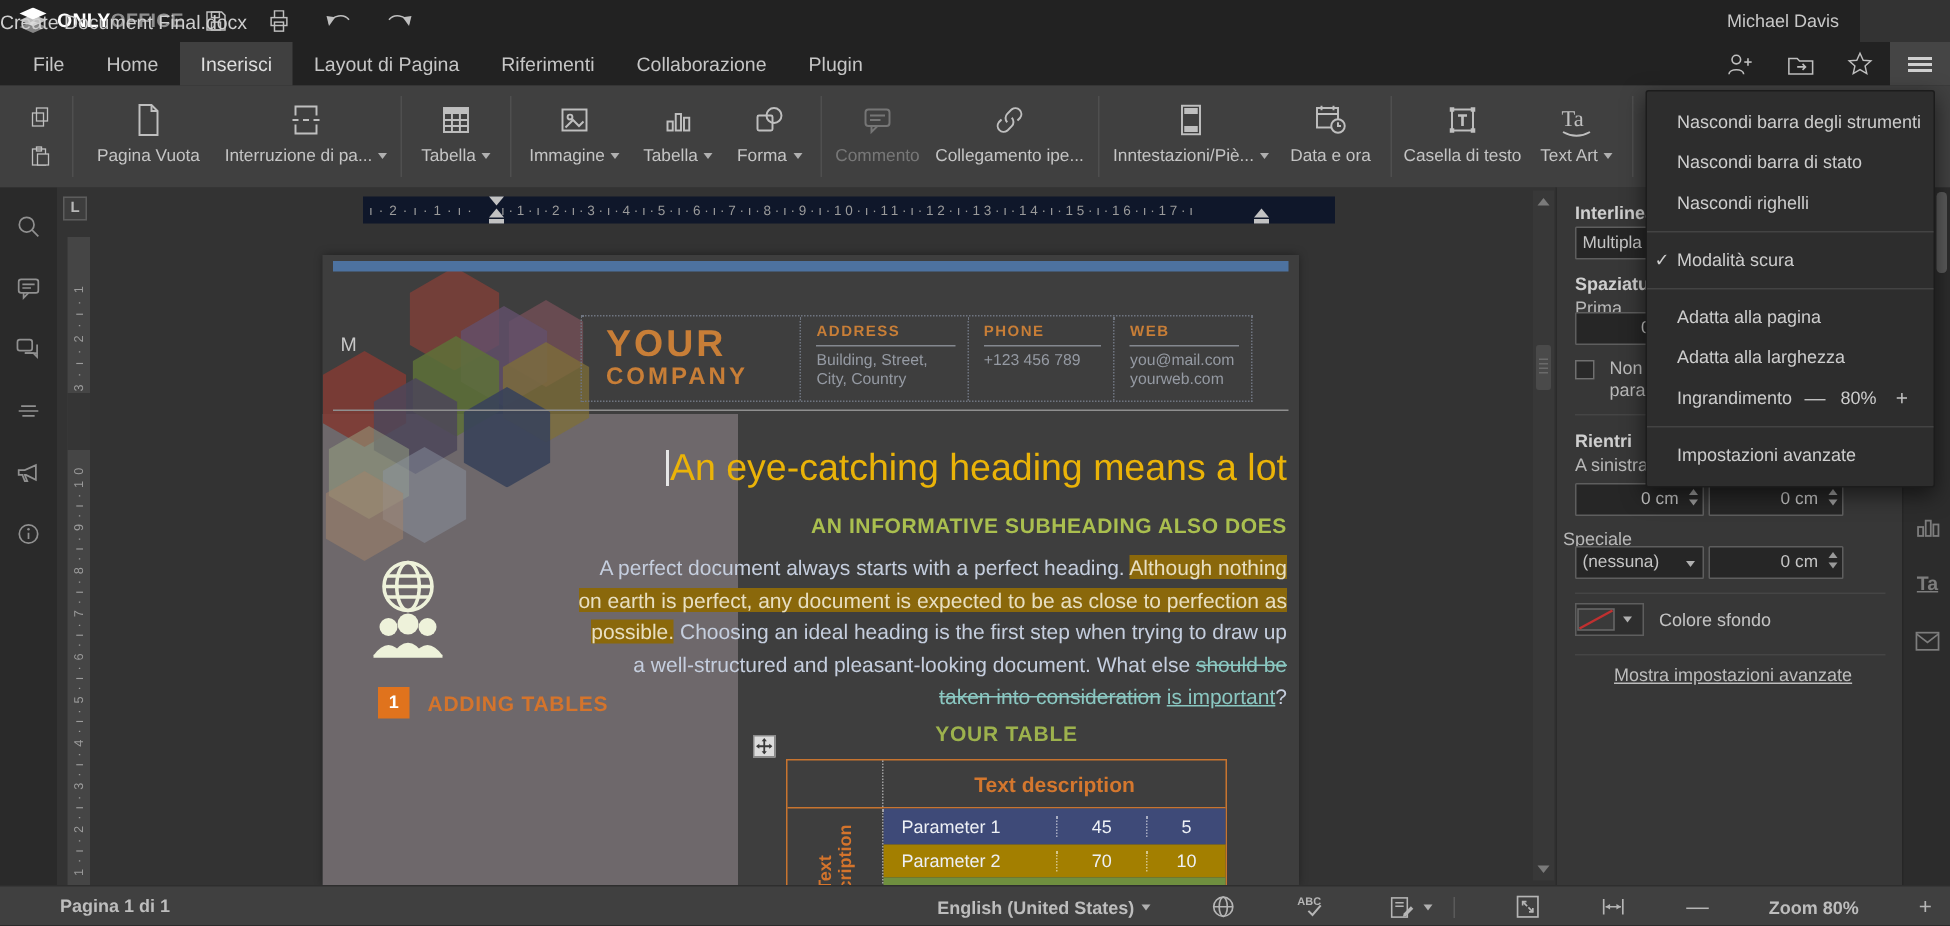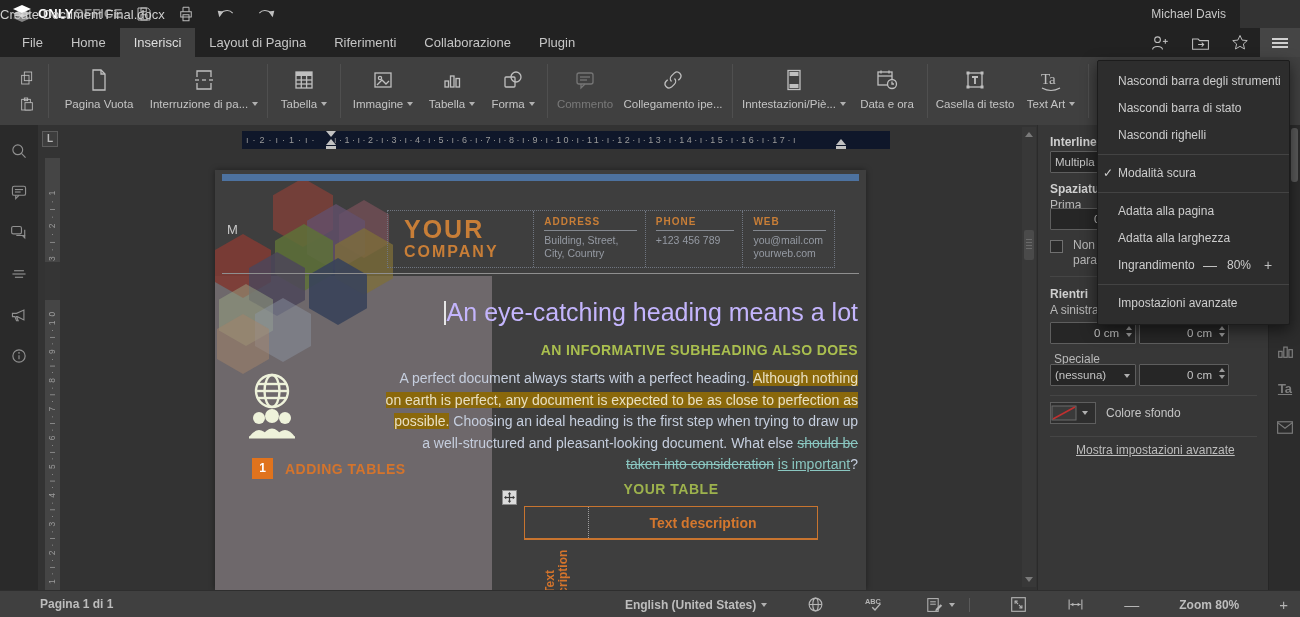--- a/index.html
+++ b/index.html
@@ -84,21 +84,21 @@
 
   .company-box { position:absolute; left:172px; top:40px; width:448px; height:58px; border:1px dotted #6f7580; display:flex; }
   .cb-name { width:146px; padding:5px 0 0 16px; }
   .cname1 { font-size:25px; font-weight:bold; color:#c87e37; letter-spacing:2px; line-height:26px; }
   .cname2 { font-size:16px; font-weight:bold; color:#c87e37; letter-spacing:2px; line-height:20px; }
   .cb-cell { border-left:1px dotted #6f7580; padding:5px 8px 0 10px; }
   .cb-addr { width:112px; } .cb-phone { width:98px; } .cb-web { width:92px; }
   .chead { font-size:10px; font-weight:bold; color:#c87e37; letter-spacing:1px; border-bottom:1px solid #84888f; padding-bottom:3px; margin-bottom:3px; }
   .cline { font-size:10.5px; color:#959aa3; line-height:13px; }
 
-  .doc-heading { position:absolute; left:203px; top:128px; width:440px; text-align:right; font-size:25px; color:#c4b5fd; white-space:nowrap; }
+  .doc-heading { position:absolute; left:203px; top:128px; width:440px; text-align:right; font-size:25px; color:#eab308; white-space:nowrap; }
   .cursor { display:inline-block; width:2px; height:24px; background:#e6e6e6; vertical-align:-4px; margin-right:1px; }
   .doc-subheading { position:absolute; left:215px; top:172px; width:428px; text-align:right; font-size:14px; font-weight:bold; color:#aabf4f; letter-spacing:.4px; white-space:nowrap; }
   .doc-para { position:absolute; left:170px; top:198px; width:473px; text-align:right; font-size:14px; line-height:21.5px; color:#c5cede; }
   .hl { background:#8a680b; color:#e8dfc2; }
   .strike { color:#8ac7c1; text-decoration:line-through; }
   .uline { color:#8ac7c1; text-decoration:underline; }
 
   .globe-icon { position:absolute; left:28px; top:200px; }
   .sec-num { position:absolute; left:37px; top:288px; width:21px; height:21px; background:#e0731d; color:#fff; font-size:12px; font-weight:bold; text-align:center; line-height:21px; }
   .sec-title { position:absolute; left:70px; top:291px; font-size:14px; font-weight:bold; color:#d4742c; letter-spacing:.5px; }
@@ -592,20 +592,33 @@
 
         <div class="dtable">
           <div class="dt-header">
             <div class="dt-corner"></div>
             <div class="dt-htext">Text description</div>
           </div>
           <div class="dt-body">
             <div class="dt-side">
                 <span class="rot">Text description</span>
               </div>
+            <div class="dt-rows">
+              <div class="dt-row row-navy">
+                <span class="c1">Parameter 1</span>
+                <span class="c2">45</span>
+                <span class="c3">5</span>
+              </div>
+              <div class="dt-row row-gold">
+                <span class="c1">Parameter 2</span>
+                <span class="c2">70</span>
+                <span class="c3">10</span>
+              </div>
+              <div class="dt-row row-green"></div>
+            </div>
           </div>
         </div>
       </div>
 
       <div class="v-scroll">
         <span class="vs-arrow vs-up"></span>
         <div class="vs-thumb">
             <i></i>
             <i></i>
             <i></i>
@@ -643,21 +656,21 @@
             <i class="dn"></i>
           </span>
       </div>
       <div class="rp-spin" style="left:101px;top:197px;width:90px">
         <span>0 cm</span>
           <span class="spin-arrows">
             <i class="up"></i>
             <i class="dn"></i>
           </span>
       </div>
-      <span class="rp-label" style="left:16px;top:227px">Speciale</span>
+      <span class="rp-label" style="left:4px;top:227px">Speciale</span>
       <div class="rp-select" style="left:12px;top:239px;width:86px">
         <span>(nessuna)</span>
           <span class="chev"></span>
       </div>
       <div class="rp-spin" style="left:101px;top:239px;width:90px">
         <span>0 cm</span>
           <span class="spin-arrows">
             <i class="up"></i>
             <i class="dn"></i>
           </span>

